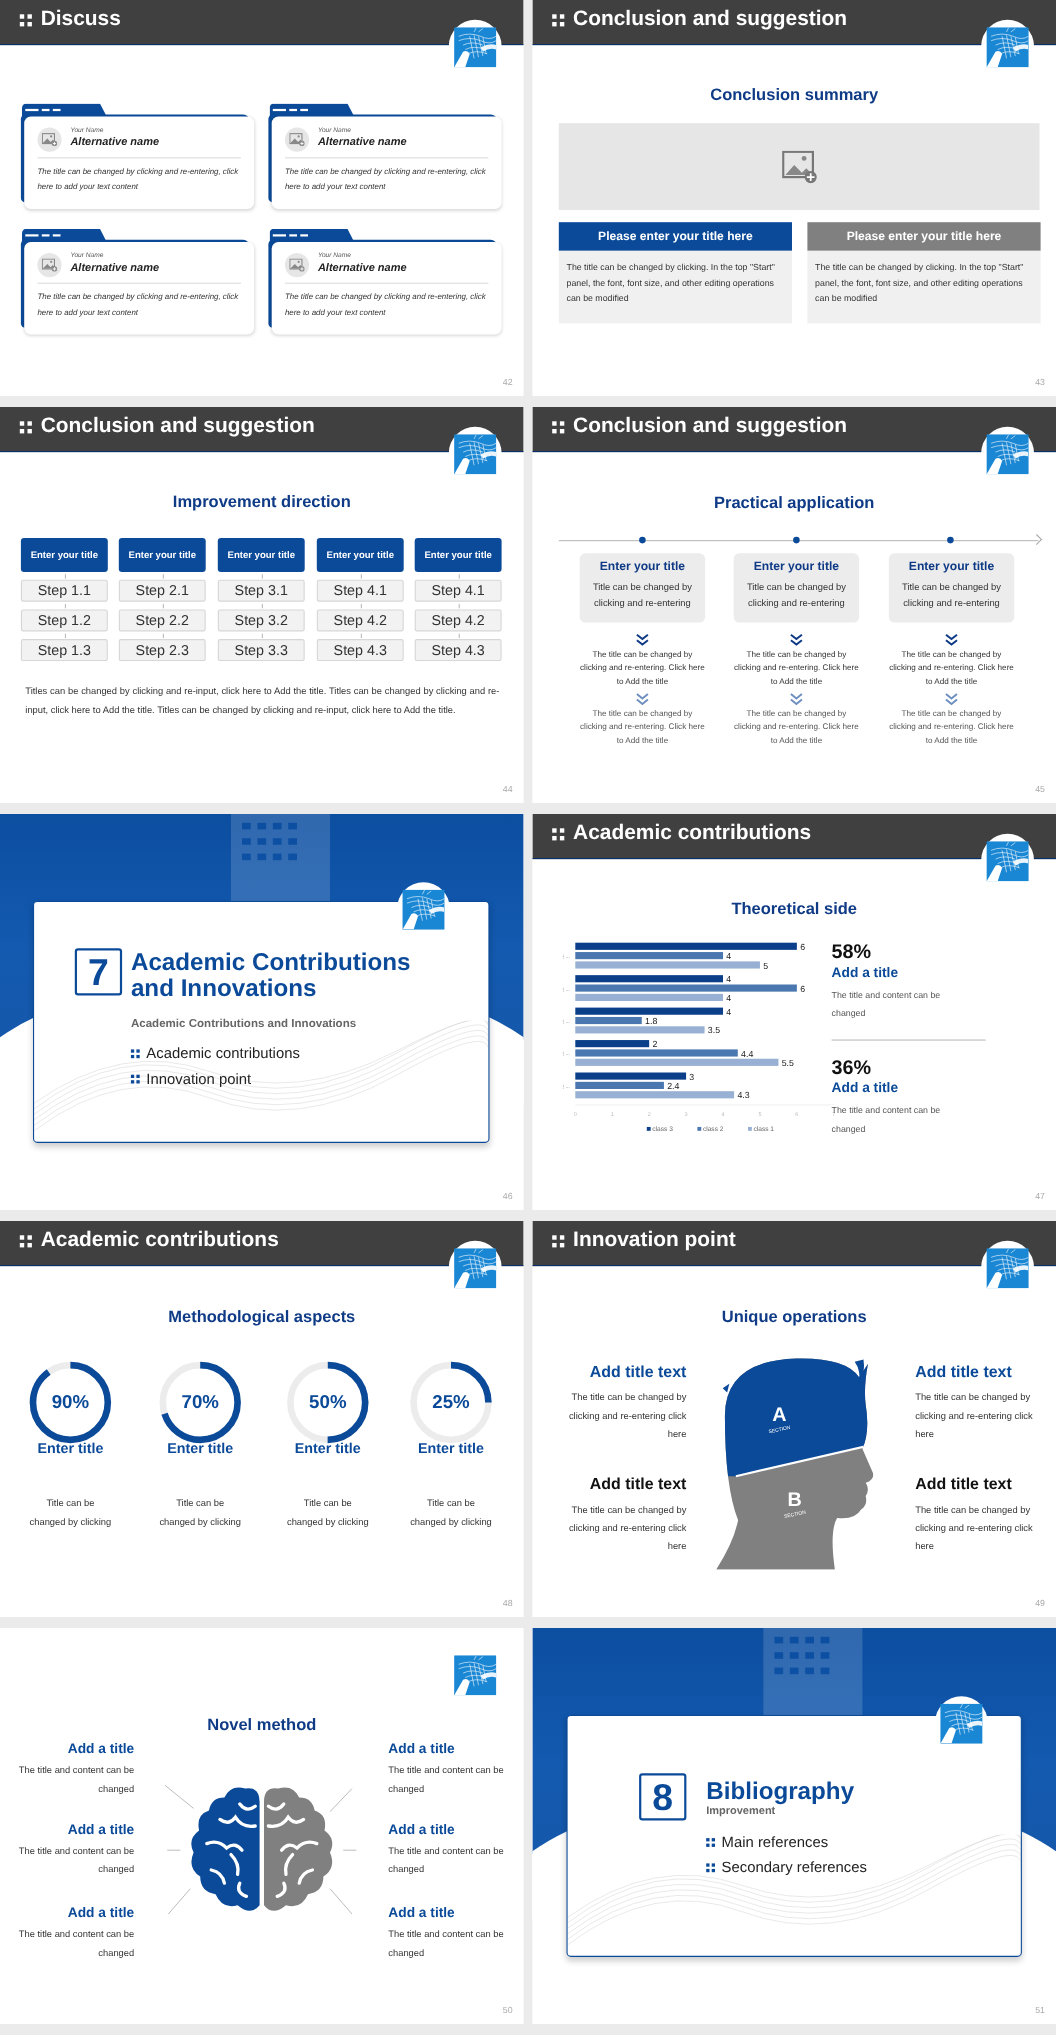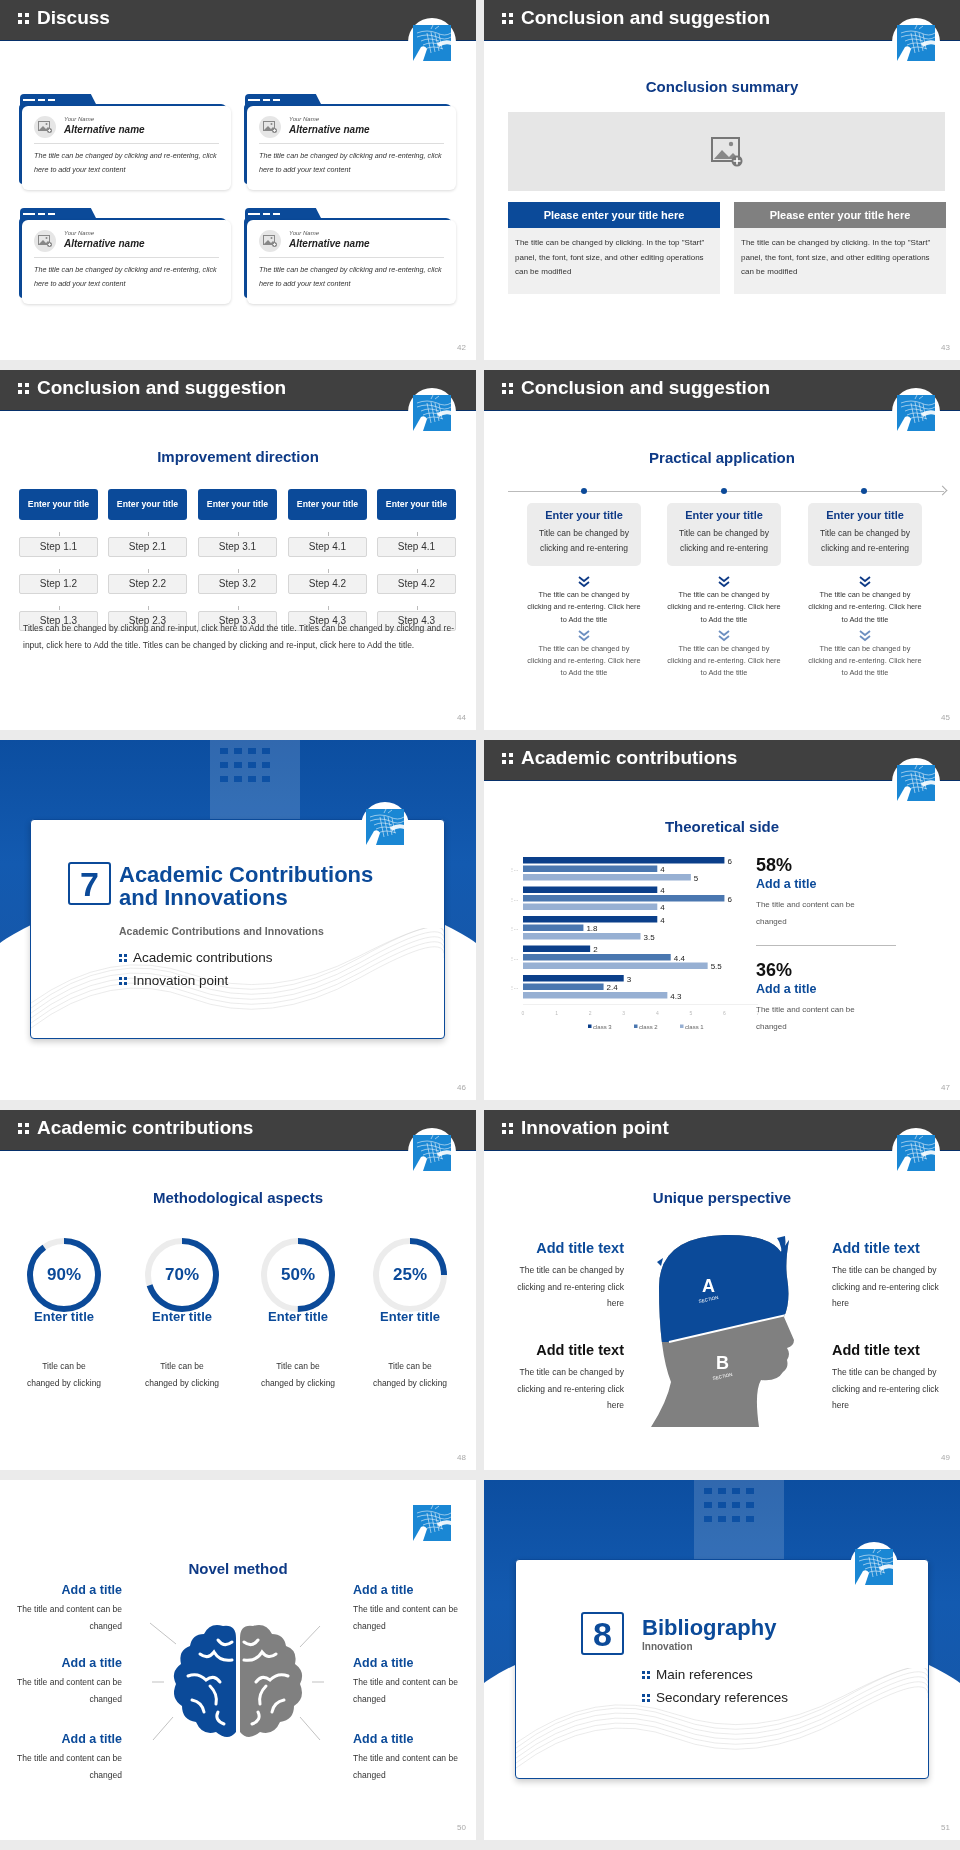--- a/index.html
+++ b/index.html
@@ -32,21 +32,21 @@
   .folder .txt { position: absolute; left: 12px; right: 8px; top: 43px; font-size: 7.2px; line-height: 14px; color: #333; }
 
   
   .imgph { position: absolute; left: 24px; top: 112px; width: 437px; height: 79px; background: #e6e6e6; display: flex; align-items: center; justify-content: center; }
   .tbar { position: absolute; top: 202px; width: 212px; height: 26px; color: #fff; font-weight: bold; font-size: 11px; text-align: center; line-height: 26px; }
   .tbody { position: absolute; top: 228px; width: 212px; height: 66px; background: #f0f0f0; font-size: 8px; line-height: 14.5px; color: #333; padding: 8px 7px; }
 
   
   .stcol { position: absolute; top: 119px; width: 79px; }
   .sthead { height: 31px; background: #0b4a99; color: #fff; font-size: 8.7px; font-weight: bold; text-align: center; line-height: 31px; border-radius: 3px; }
-  .stbox { margin-top: 17px; height: 20px; background: #f2f2f2; border: 1px solid #d6d6d6; border-radius: 2px; text-align: center; font-size: 10px; line-height: 18px; color: #333; position: relative; }
+  .stbox { margin-top: 7px; height: 20px; background: #f2f2f2; border: 1px solid #d6d6d6; border-radius: 2px; text-align: center; font-size: 13px; line-height: 18px; color: #333; position: relative; }
   .stbox::before { content: ""; position: absolute; left: 50%; top: -6px; width: 1px; height: 4px; background: #bbb; }
   .para44 { position: absolute; left: 23px; right: 22px; top: 250px; font-size: 8.5px; line-height: 16.7px; color: #333; text-align: justify; }
 
   
   .tl-line { position: absolute; left: 24px; top: 121px; width: 436px; height: 1px; background: #bbb; }
   .tl-arrow { position: absolute; left: 455px; top: 117px; width: 7px; height: 7px; border-top: 1px solid #aaa; border-right: 1px solid #aaa; transform: rotate(45deg); }
   .tl-dot { position: absolute; top: 118px; width: 6px; height: 6px; border-radius: 50%; background: #0b4a99; }
   .pcard { position: absolute; top: 133px; width: 114px; height: 63px; background: #ececec; border-radius: 5px; text-align: center; }
   .pcard .t { font-weight: bold; color: #0e3a86; font-size: 11px; margin-top: 6px; }
   .pcard .d { font-size: 8.5px; line-height: 14.5px; color: #333; margin-top: 5px; }
@@ -706,21 +706,21 @@
             <path d="M22 8 L26 26"></path>
             <path d="M26 9 L29 24"></path>
       <path d="M18 4 L20 0"></path>
             <path d="M22 4 L26 1"></path>
     </g>
     <path d="M0 36 L8 22 Q12 20 14 24 L10 36 Z" fill="#fff"></path>
     <path d="M24 18 Q32 14 38 16 L38 20 Q32 18 26 22 Z" fill="#fff" opacity="0.9"></path>
   </svg>
 </div>
     </div>
-  <div class="subtitle" style="top:79px">Unique perspective</div>
+  <div class="subtitle" style="top:79px">Unique operations</div>
 
   <svg style="position:absolute; left:165px; top:122px;" width="150" height="195" viewBox="0 0 150 195">
     <defs>
         <clipPath id="headclip">
           <path d="M10 55 Q10 5 75 3 Q120 2 132 20 L140 8 Q136 30 138 45 Q142 70 135 85 L145 108 Q145 114 138 116 Q142 122 138 128 Q140 136 134 140 Q128 150 112 148 Q105 160 110 195 L2 195 Q18 170 22 150 Q10 120 10 55 Z"></path>
         </clipPath>
       </defs>
     <g clip-path="url(#headclip)">
       <rect x="0" y="0" width="150" height="195" fill="#808080"></rect>
       <path d="M0 0 H150 V80 L20 110 L0 110 Z" fill="#0b4a99"></path>
@@ -858,21 +858,21 @@
         <path d="M0 100 Q80 40 160 70 T330 50 T415 30"></path>
           <path d="M0 95 Q80 35 160 65 T330 45 T415 25"></path>
           <path d="M0 90 Q80 30 160 60 T330 40 T415 20"></path>
           <path d="M0 85 Q80 25 160 55 T330 35 T415 15"></path>
           <path d="M0 80 Q80 20 160 50 T330 30 T415 10"></path>
           <path d="M0 75 Q80 18 160 46 T330 28 T415 8"></path>
       </g>
     </svg>
     <div class="numbox" style="left:65px; top:52px;">8</div>
     <div class="stitle" style="left:126px; top:56px;">Bibliography</div>
-    <div class="ssub" style="left:126px; top:81px; font-size:10px;">Innovation</div>
+    <div class="ssub" style="left:126px; top:81px; font-size:10px;">Improvement</div>
     <div class="sitem" style="left:126px; top:107px;">
         <span class="dots">
           <i></i>
           <i></i>
           <i></i>
           <i></i>
         </span>
         <span>Main references</span>
       </div>
     <div class="sitem" style="left:126px; top:130px;">

